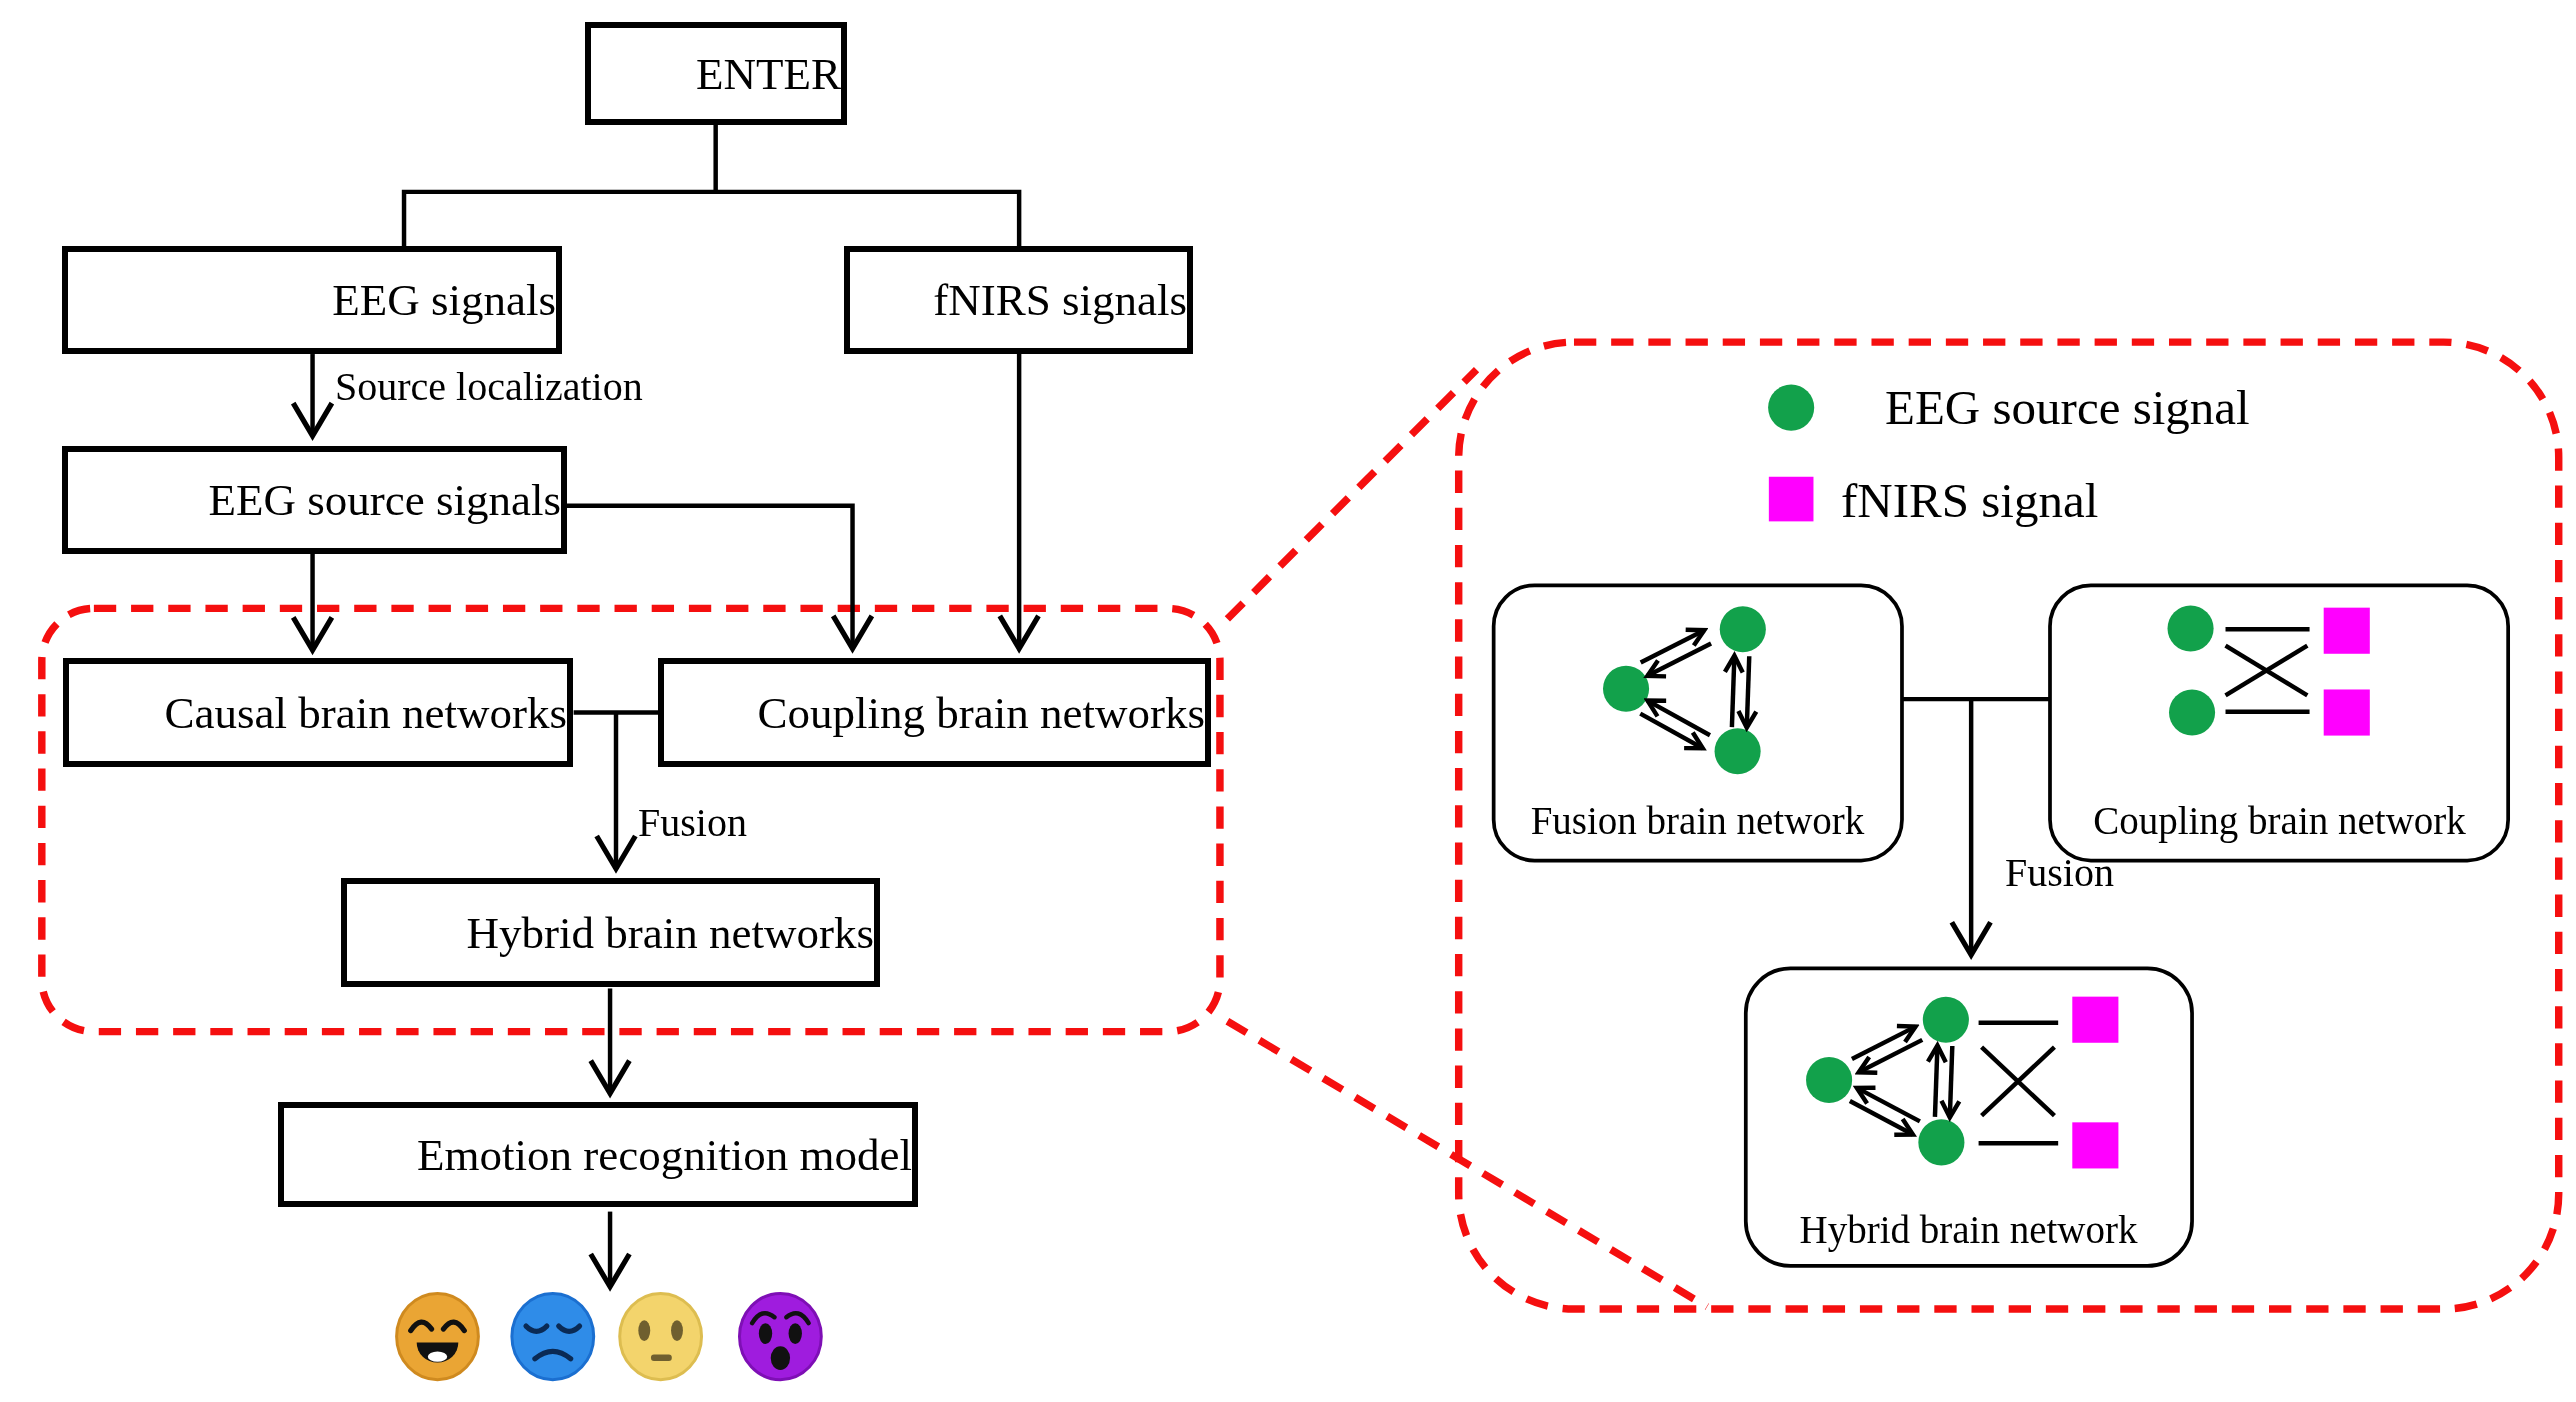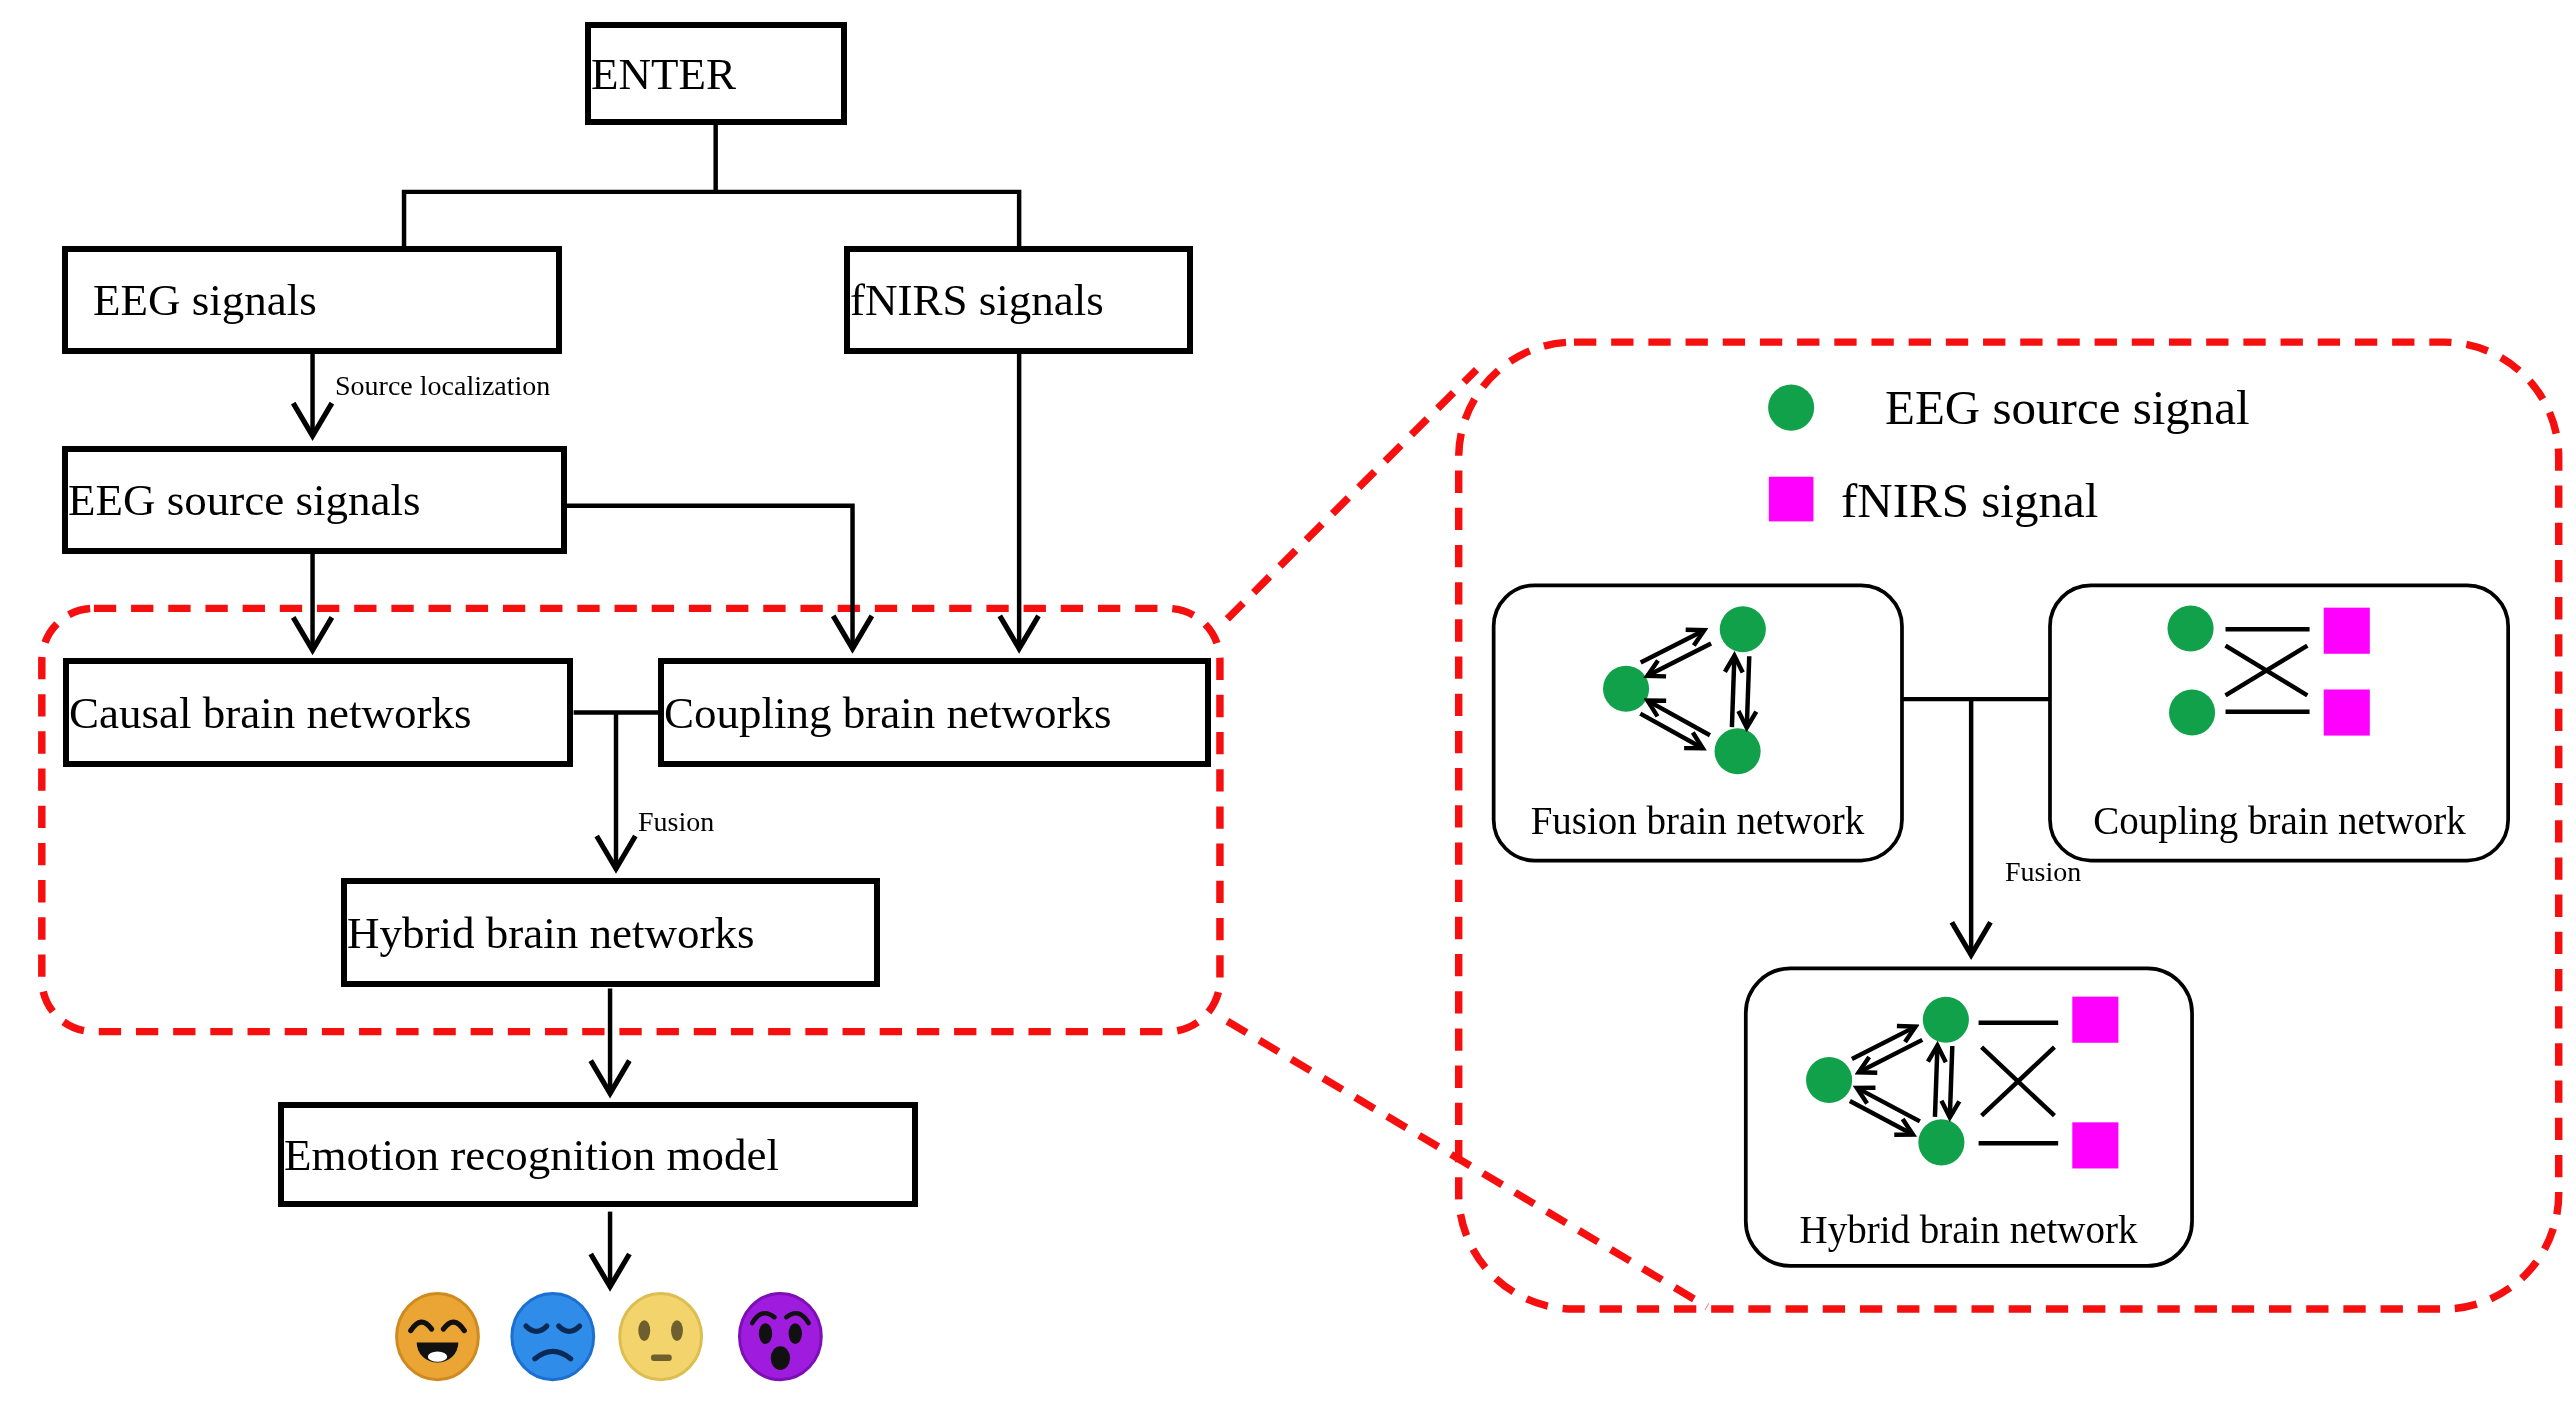--- a/index.html
+++ b/index.html
@@ -10,31 +10,31 @@
     font-family:"Liberation Serif","DejaVu Serif",serif;
     color:#000;
     overflow:hidden;
   }
   .layer{position:absolute;left:0;top:0;width:2576px;height:1402px;}
   .box{
     position:absolute;
     box-sizing:border-box;
     border:6px solid #000;
     background:#fff;
-    display:flex;align-items:center;justify-content:flex-start;
+    display:flex;align-items:center;justify-content:flex-end;
     font-size:45px;
     white-space:nowrap;
   }
   .lbl{
     position:absolute;
     display:flex;align-items:center;
     white-space:nowrap;
   }
   .lbl.center{justify-content:center;}
-  .fs54{font-size:28px;}
+  .fs54{font-size:40px;}
   .fs52{font-size:39px;}
   .fs66{font-size:49px;}
 </style>
 </head>
 <body>
 
 <div class="canvas">
 
   <svg class="layer" viewBox="0 0 3463 1885">
     <defs>

